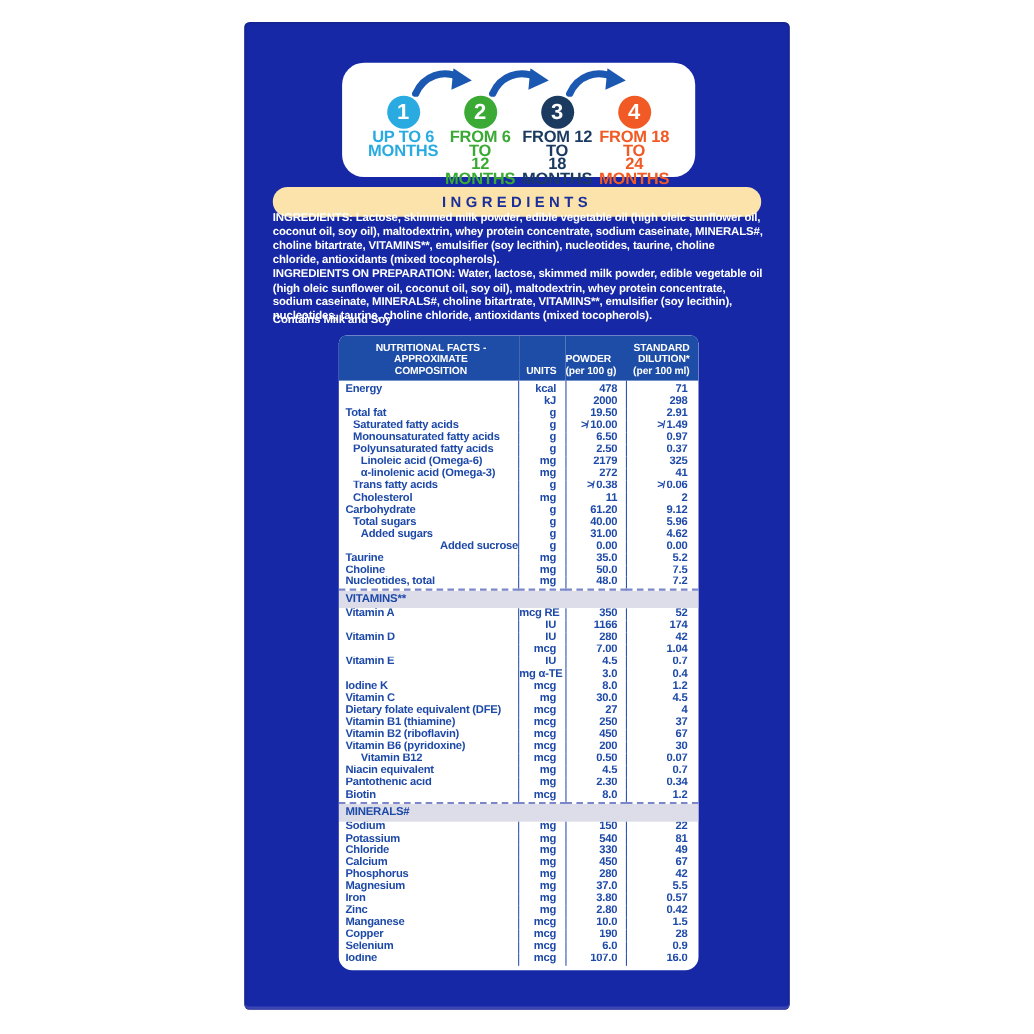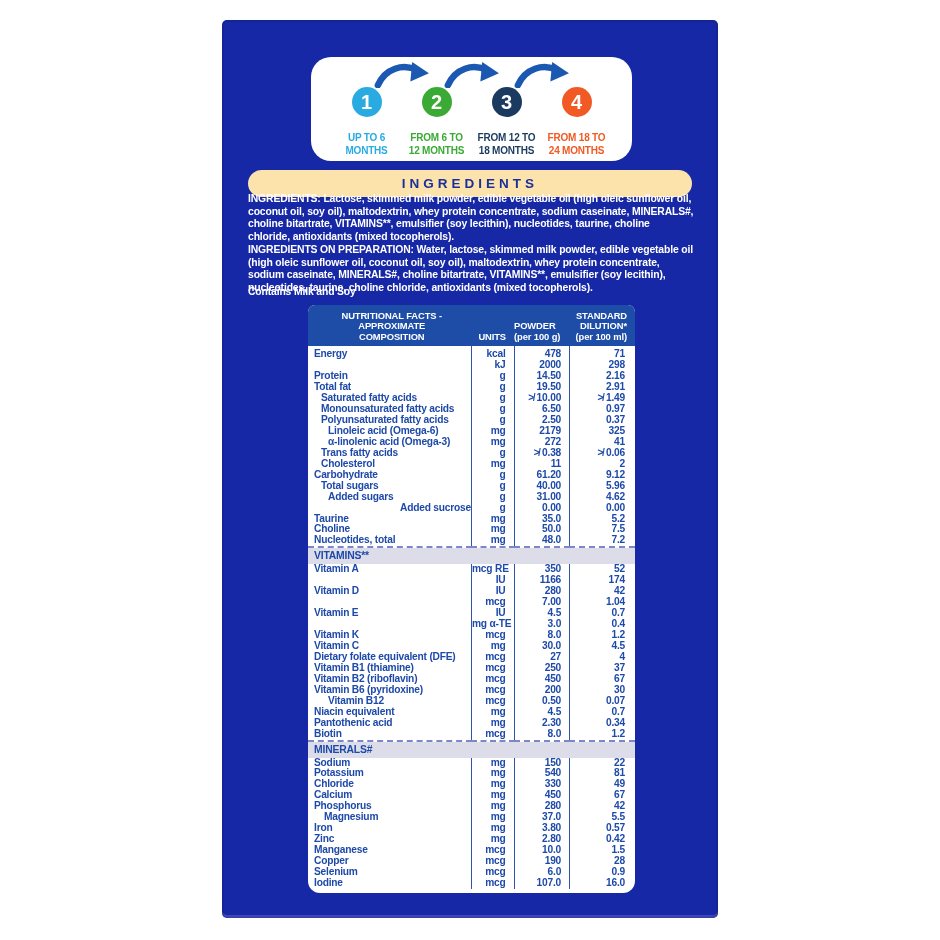--- a/index.html
+++ b/index.html
@@ -9,21 +9,21 @@
            background:var(--package-bg,#1628a6);border-radius:5px;
            box-shadow:inset 0 0 3px rgba(0,0,0,.35), inset 0 -3px 0 rgba(110,110,215,.45);}
   
   .stages-panel{position:absolute;left:89px;top:37px;width:321px;height:104px;
                 background:#fff;border-radius:20px;}
   .stages-inner{position:relative;padding-top:30px;display:flex;justify-content:center;}
   .stage{width:70px;text-align:center;}
   .stage-circle{width:30px;height:30px;border-radius:50%;margin:0 auto;
                 display:flex;align-items:center;justify-content:center;
                 color:#fff;font-weight:bold;font-size:20px;}
-  .stage-label{margin-top:15px;font-size:10px;line-height:12.5px;font-weight:bold;
+  .stage-label{margin-top:2px;font-size:15px;line-height:12.5px;font-weight:bold;
                letter-spacing:-0.2px;white-space:pre-line;}
   .arrow{position:absolute;top:5px;width:62px;height:26px;}
   
   .pill{position:absolute;left:26px;top:150px;width:444px;height:27px;border-radius:14px;
         background:var(--pill-bg,#fbe3ab);display:flex;align-items:center;justify-content:center;
         color:var(--pill-text,#1b2f9b);font-weight:bold;font-size:13.5px;letter-spacing:4px;}
   
   .copy{position:absolute;left:26px;width:446px;color:#fff;font-size:10.4px;
         line-height:12.6px;font-weight:bold;letter-spacing:-0.15px;}
   .copy.p1{top:173px;}
@@ -129,26 +129,20 @@
               <td class="powder">478</td>
               <td class="dil">71</td>
             </tr>
             <tr>
               <td class="label" style="padding-left: 6px;"></td>
               <td class="units">kJ</td>
               <td class="powder">2000</td>
               <td class="dil">298</td>
             </tr>
             <tr>
-              <td class="label" style="padding-left: 6px;">Protein</td>
-              <td class="units">g</td>
-              <td class="powder">14.50</td>
-              <td class="dil">2.16</td>
-            </tr>
-            <tr>
               <td class="label" style="padding-left: 6px;">Total fat</td>
               <td class="units">g</td>
               <td class="powder">19.50</td>
               <td class="dil">2.91</td>
             </tr>
             <tr>
               <td class="label" style="padding-left: 13px;">Saturated fatty acids</td>
               <td class="units">g</td>
               <td class="powder">≯ 10.00</td>
               <td class="dil">≯ 1.49</td>
@@ -264,21 +258,21 @@
               <td class="powder">4.5</td>
               <td class="dil">0.7</td>
             </tr>
             <tr>
               <td class="label" style="padding-left: 6px;"></td>
               <td class="units">mg α-TE</td>
               <td class="powder">3.0</td>
               <td class="dil">0.4</td>
             </tr>
             <tr>
-              <td class="label" style="padding-left: 6px;">Vitamin K</td>
+              <td class="label" style="padding-left: 6px;">Iodine K</td>
               <td class="units">mcg</td>
               <td class="powder">8.0</td>
               <td class="dil">1.2</td>
             </tr>
             <tr>
               <td class="label" style="padding-left: 6px;">Vitamin C</td>
               <td class="units">mg</td>
               <td class="powder">30.0</td>
               <td class="dil">4.5</td>
             </tr>
@@ -357,21 +351,21 @@
               <td class="powder">450</td>
               <td class="dil">67</td>
             </tr>
             <tr>
               <td class="label" style="padding-left: 6px;">Phosphorus</td>
               <td class="units">mg</td>
               <td class="powder">280</td>
               <td class="dil">42</td>
             </tr>
             <tr>
-              <td class="label" style="padding-left: 16px; margin-top: 20px;">Magnesium</td>
+              <td class="label" style="padding-left: 6px; margin-top: 20px;">Magnesium</td>
               <td class="units">mg</td>
               <td class="powder">37.0</td>
               <td class="dil">5.5</td>
             </tr>
             <tr>
               <td class="label" style="padding-left: 6px;">Iron</td>
               <td class="units">mg</td>
               <td class="powder">3.80</td>
               <td class="dil">0.57</td>
             </tr>

